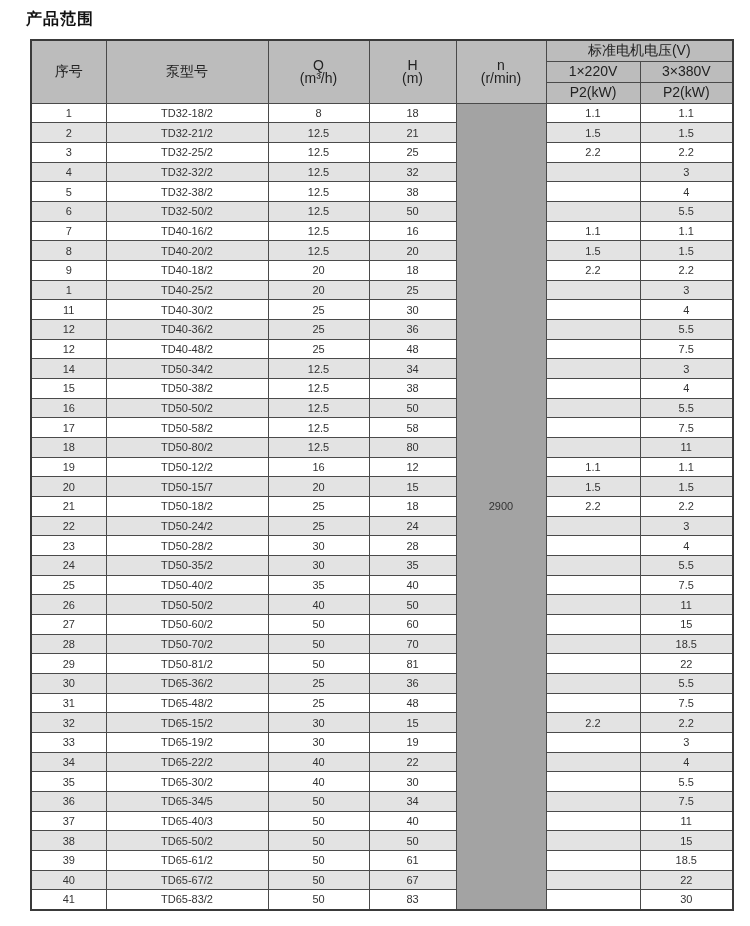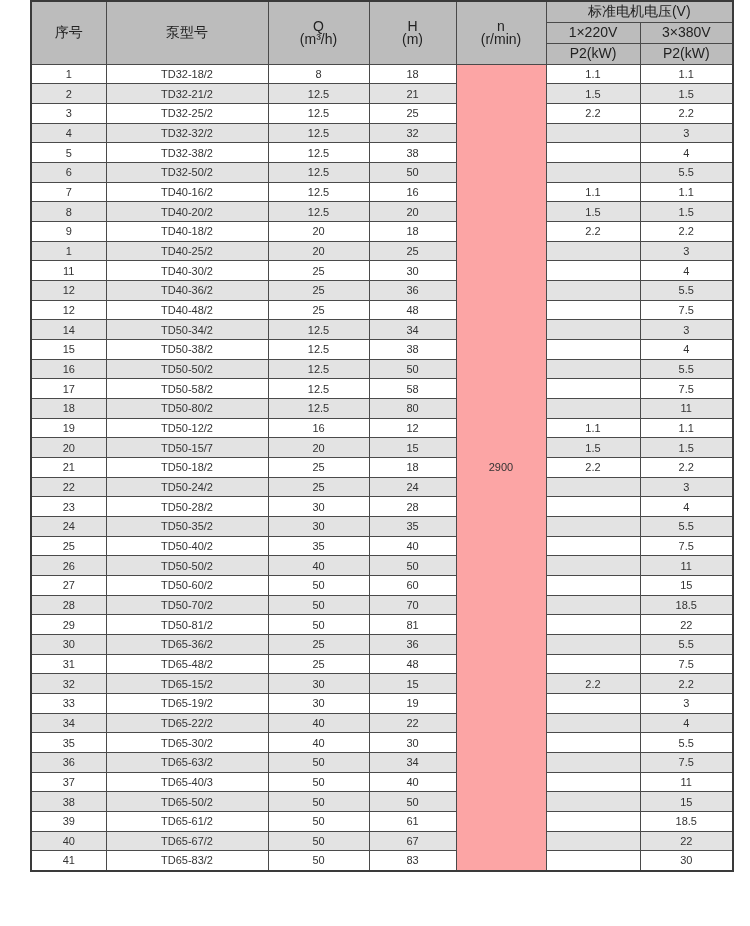--- a/index.html
+++ b/index.html
@@ -42,27 +42,28 @@
     height: 21px;
     line-height: 13px;
   }
   .spec-table tbody td {
     font-size: 11px;
     color: #333333;
     height: 19.68px;
     background: #ffffff;
   }
   .spec-table tbody tr:nth-child(even) td { background: #e3e3e3; }
-  .spec-table tbody td.speed { background: #fca5a5; font-size: 11px; }
+  .spec-table tbody td.speed { background: #a3a3a3; font-size: 11px; }
   .hdr-two-line { line-height: 13px; }
 </style>
 </head>
 <body>
 
 <div class="page">
+  <h1 class="page-title">产品范围</h1>
 
   <table class="spec-table">
     <colgroup>
       <col style="width:75px">
       <col style="width:162px">
       <col style="width:101px">
       <col style="width:87px">
       <col style="width:90px">
       <col style="width:94px">
       <col style="width:93px">
@@ -371,21 +372,21 @@
         <tr>
           <td>35</td>
           <td>TD65-30/2</td>
           <td>40</td>
           <td>30</td>
           <td></td>
           <td>5.5</td>
         </tr>
         <tr>
           <td>36</td>
-          <td>TD65-63/2</td>
+          <td>TD65-34/5</td>
           <td>50</td>
           <td>34</td>
           <td></td>
           <td>7.5</td>
         </tr>
         <tr>
           <td>37</td>
           <td>TD65-40/3</td>
           <td>50</td>
           <td>40</td>

